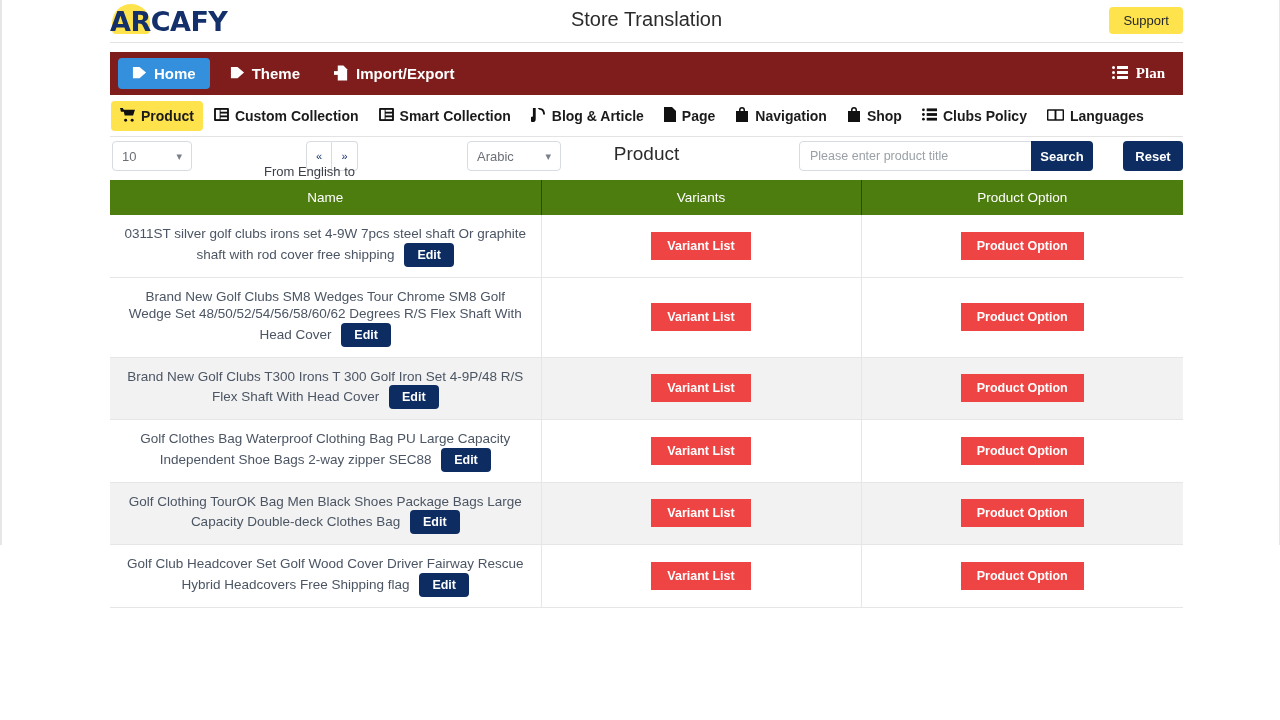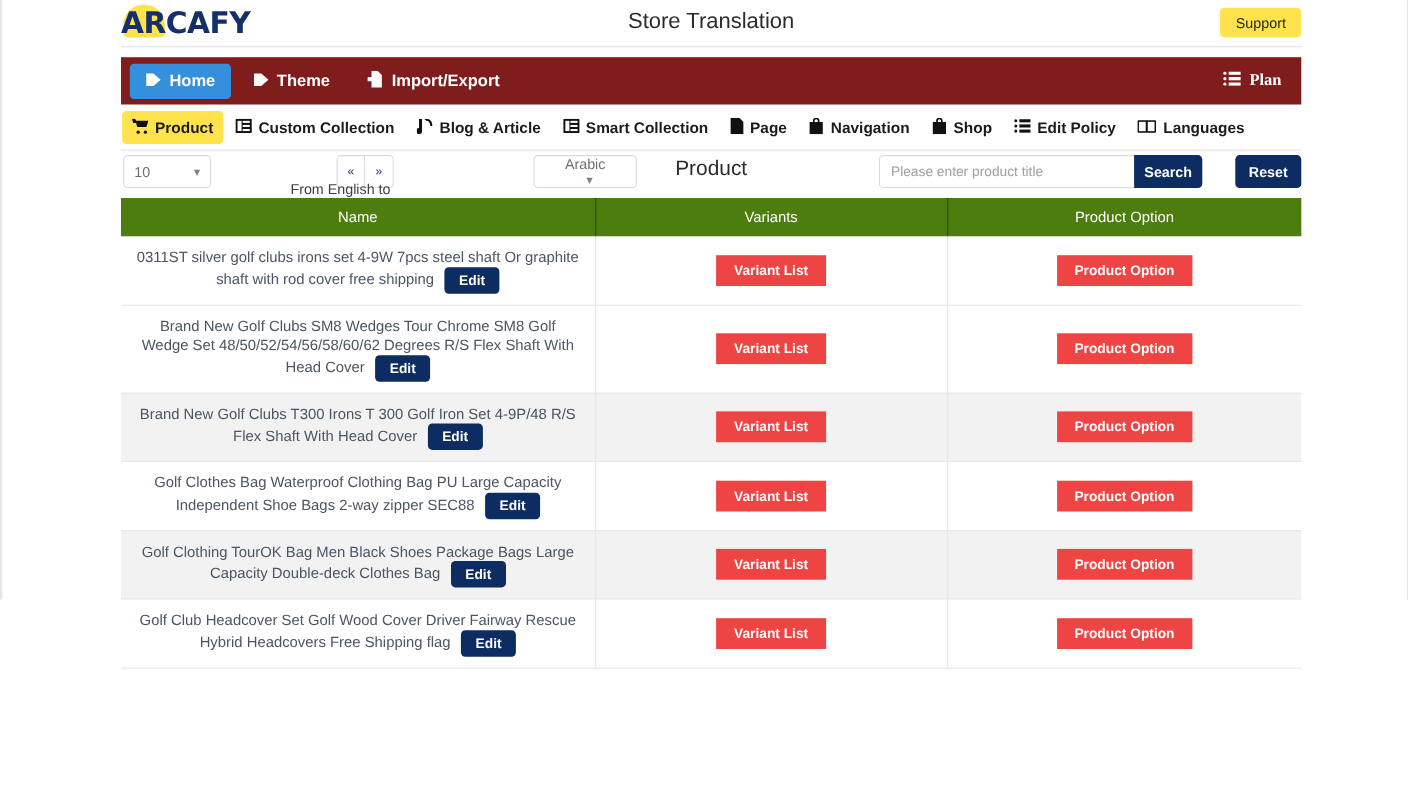--- a/index.html
+++ b/index.html
@@ -144,21 +144,21 @@
     display: flex;
     align-items: center;
     justify-content: space-between;
     padding: 0 9px;
     font-size: 13px;
     color: #6b6f76;
     cursor: pointer;
   }
   .chev { color: #7a8089; font-size: 11px; margin-left: 8px; }
   .sel-pagesize { left: 2px; top: 4px; width: 80px; }
-  .sel-lang { left: 375px; top: 4px; width: 94px; flex-direction: column; }
+  .sel-lang { left: 357px; top: 4px; width: 94px; }
   .pg-group { position: absolute; left: 196px; top: 4px; display: flex; }
   .pg-btn {
     width: 26px; height: 30px;
     border: 1px solid #d8dbe0;
     background: #ffffff;
     color: #14306b;
     font-size: 11px;
     display: flex; align-items: center; justify-content: center;
     cursor: pointer;
   }
@@ -335,38 +335,38 @@
               <rect x="2" y="2" width="4" height="10" fill="#ffffff"></rect>
               <rect x="7" y="2" width="7" height="2" fill="#ffffff"></rect>
               <rect x="7" y="6" width="7" height="2" fill="#ffffff"></rect>
               <rect x="7" y="10" width="7" height="2" fill="#ffffff"></rect>
             </svg>
         </span>
         <span>Custom Collection</span>
       </div>
       <div class="subtab">
         <span class="ico">
-          <svg width="15" height="14" viewBox="0 0 16 15" fill="#111111">
-              <path d="M2 0h3v12a3 3 0 1 1-3-3z"></path>
-              <path d="M7 0h2c4 0 6 3 6 7h-2c0-3-1.5-5-4-5z"></path>
-            </svg>
-        </span>
-        <span>Blog &amp; Article</span>
-      </div>
-      <div class="subtab">
-        <span class="ico">
           <svg width="15" height="13" viewBox="0 0 16 14" fill="#111111">
               <rect x="0" y="0" width="16" height="14" rx="1"></rect>
               <rect x="2" y="2" width="4" height="10" fill="#ffffff"></rect>
               <rect x="7" y="2" width="7" height="2" fill="#ffffff"></rect>
               <rect x="7" y="6" width="7" height="2" fill="#ffffff"></rect>
               <rect x="7" y="10" width="7" height="2" fill="#ffffff"></rect>
             </svg>
         </span>
         <span>Smart Collection</span>
+      </div>
+      <div class="subtab">
+        <span class="ico">
+          <svg width="15" height="14" viewBox="0 0 16 15" fill="#111111">
+              <path d="M2 0h3v12a3 3 0 1 1-3-3z"></path>
+              <path d="M7 0h2c4 0 6 3 6 7h-2c0-3-1.5-5-4-5z"></path>
+            </svg>
+        </span>
+        <span>Blog &amp; Article</span>
       </div>
       <div class="subtab">
         <span class="ico">
           <svg width="12" height="15" viewBox="0 0 12 15" fill="#111111">
               <path d="M0 0h8l4 4v11H0z"></path>
             </svg>
         </span>
         <span>Page</span>
       </div>
       <div class="subtab">
@@ -391,21 +391,21 @@
         <span class="ico">
           <svg width="15" height="13" viewBox="0 0 16 13" fill="#111111">
             <circle cx="1.5" cy="1.5" r="1.5"></circle>
               <rect x="5" y="0" width="11" height="3"></rect>
             <circle cx="1.5" cy="6.5" r="1.5"></circle>
               <rect x="5" y="5" width="11" height="3"></rect>
             <circle cx="1.5" cy="11.5" r="1.5"></circle>
               <rect x="5" y="10" width="11" height="3"></rect>
           </svg>
         </span>
-        <span>Edit Policy</span>
+        <span>Clubs Policy</span>
       </div>
       <div class="subtab">
         <span class="ico">
           <svg width="17" height="12" viewBox="0 0 18 12" fill="#111111">
               <rect x="0" y="0" width="18" height="12" rx="1"></rect>
               <rect x="1.5" y="1.5" width="6.5" height="9" fill="#ffffff"></rect>
               <rect x="10" y="1.5" width="6.5" height="9" fill="#ffffff"></rect>
             </svg>
         </span>
         <span>Languages</span>

